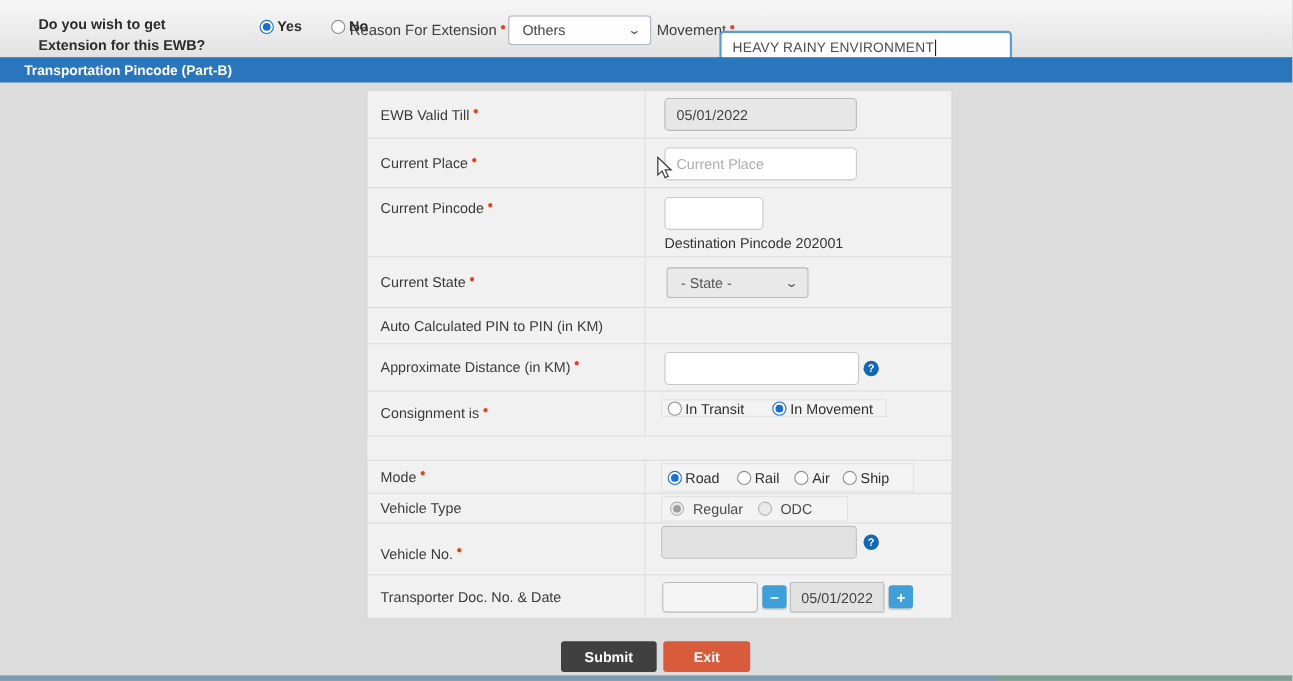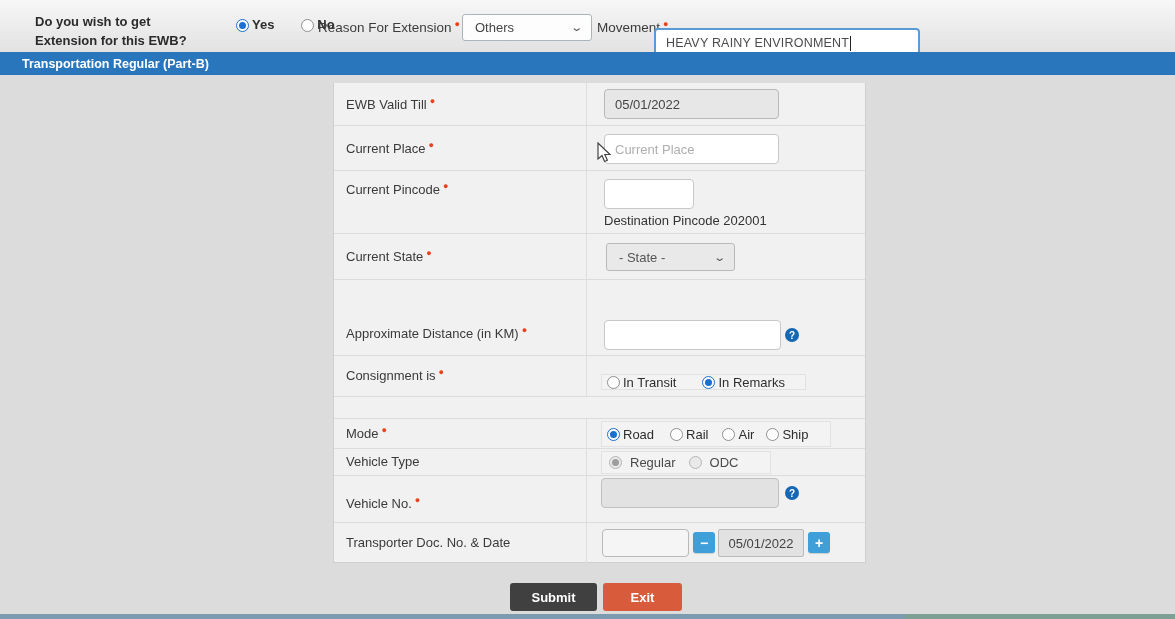--- a/index.html
+++ b/index.html
@@ -140,21 +140,21 @@
       <span>Movement</span><span class="req">●</span>
     </div>
 
     <div class="remarks-input">
       <span>HEAVY RAINY ENVIRONMENT</span>
         <span class="caret"></span>
     </div>
   </div>
 
   <div class="section-bar">
-    <span class="t">Transportation Regular (Part-B)</span>
+    <span class="t">Transportation Pincode (Part-B)</span>
   </div>
 
   <div class="ftable">
     <div class="vdivide" style="height:314px;"></div>
     <div class="vdivide" style="top:336px; height:144px;"></div>
 
     <div class="frow" style="top:0; height:43px;">
       <div class="lbl" style="top:13px;">
         <span>EWB Valid Till</span><span class="req">●</span>
       </div>
@@ -183,42 +183,45 @@
     <div class="frow" style="top:151px; height:46px;">
       <div class="lbl" style="top:14px;">
         <span>Current State</span><span class="req">●</span>
       </div>
       <div class="select" style="left:272px; top:9px; width:129px; height:28px; background:#e9e9e9; border-color:#b9b9b9; color:#555;">
         <span>- State -</span>
         <span class="chev">⌄</span>
       </div>
     </div>
 
+    <div class="frow" style="top:197px; height:33px;">
+      <div class="lbl" style="top:9px;">Auto Calculated PIN to PIN (in KM)</div>
+    </div>
 
     <div class="frow" style="top:230px; height:43px;">
       <div class="lbl" style="top:12px;">
         <span>Approximate Distance (in KM)</span><span class="req">●</span>
       </div>
       <div class="inputbox" style="left:270px; top:7px; width:177px; height:30px;"></div>
       <div class="helpicon" style="left:451px; top:15px;">?</div>
     </div>
 
     <div class="frow" style="top:273px; height:41px;">
       <div class="lbl" style="top:11px;">
         <span>Consignment is</span><span class="req">●</span>
       </div>
-      <div class="groupbox" style="left:267px; top:7px; width:205px; height:16px; padding-left:5px;margin-top:11px;">
+      <div class="groupbox" style="left:267px; top:7px; width:205px; height:16px; padding-left:5px;">
         <span class="opt">
           <span class="radio"></span>
           <span class="rlabel">In Transit</span>
         </span>
         <span style="width:26px;"></span>
         <span class="opt">
           <span class="radio sel"></span>
-          <span class="rlabel">In Remarks</span>
+          <span class="rlabel">In Movement</span>
         </span>
       </div>
     </div>
 
     <div class="frow" style="top:314px; height:22px; background:#f1f1f1;"></div>
 
     <div class="frow" style="top:336px; height:30px;">
       <div class="lbl" style="top:6px;">
         <span>Mode</span><span class="req">●</span>
       </div>

